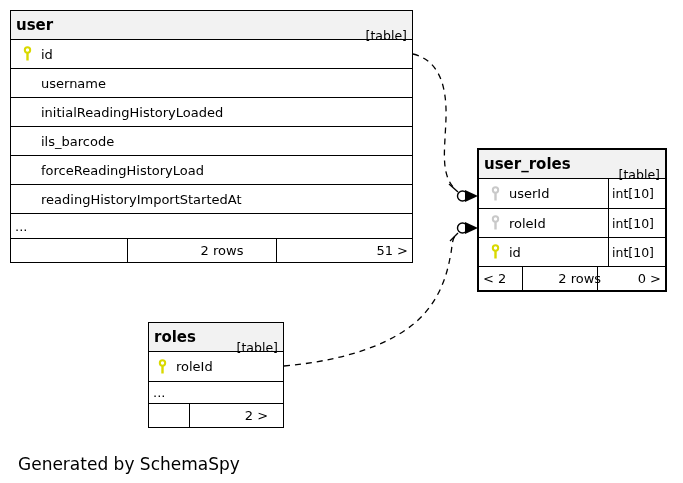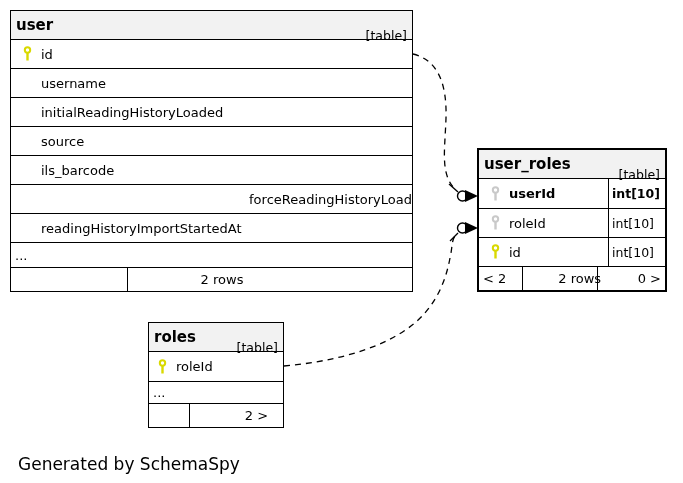--- a/index.html
+++ b/index.html
@@ -92,47 +92,44 @@
     <div class="col-row" style="height:29px;">
       <span class="key-slot"></span>
       <span class="col-name">username</span>
     </div>
     <div class="col-row" style="height:29px;">
       <span class="key-slot"></span>
       <span class="col-name">initialReadingHistoryLoaded</span>
     </div>
     <div class="col-row" style="height:29px;">
       <span class="key-slot"></span>
-      <span class="col-name">source</span>
+      <span class="col-name">ils_barcode</span>
     </div>
     <div class="col-row" style="height:29px;">
-      <span class="key-slot"></span>
-      <span class="col-name">ils_barcode</span>
-    </div>
-    <div class="col-row" style="height:29px;justify-content:flex-end;">
       <span class="key-slot"></span>
       <span class="col-name">forceReadingHistoryLoad</span>
     </div>
     <div class="col-row" style="height:29px;">
       <span class="key-slot"></span>
       <span class="col-name">readingHistoryImportStartedAt</span>
     </div>
     <div class="dots-row" style="height:25px;">...</div>
     <div class="tbl-footer" style="height:24px;">
       <span class="cell c-left" style="width:116px;"></span>
       <span class="cell mid c-center" style="width:149px;">2 rows</span>
+      <span class="cell right c-right" style="flex:1;">51 &gt;</span>
     </div>
   </div>
 
   <div class="tbl focus" style="left:477px;top:148px;width:190px;">
     <div class="tbl-header" style="height:28px;">
       <span class="tbl-name">user_roles</span>
       <span class="tbl-type">[table]</span>
     </div>
-    <div class="col-row" style="height:30px;font-weight:bold;">
+    <div class="col-row" style="height:30px;">
       <span class="name-cell" style="width:129px;">
         <span class="key-slot">
           <svg class="key-icon fk" width="9" height="16" viewBox="0 0 9 16">
             <circle cx="4.5" cy="4" r="2.7" fill="none" stroke-width="2"></circle>
             <path d="M4.5 6.5 L4.5 14.5" stroke-width="2.4" fill="none"></path>
           </svg>
         </span>
         <span class="col-name">userId</span>
       </span>
       <span class="type-cell">int[10]</span>

